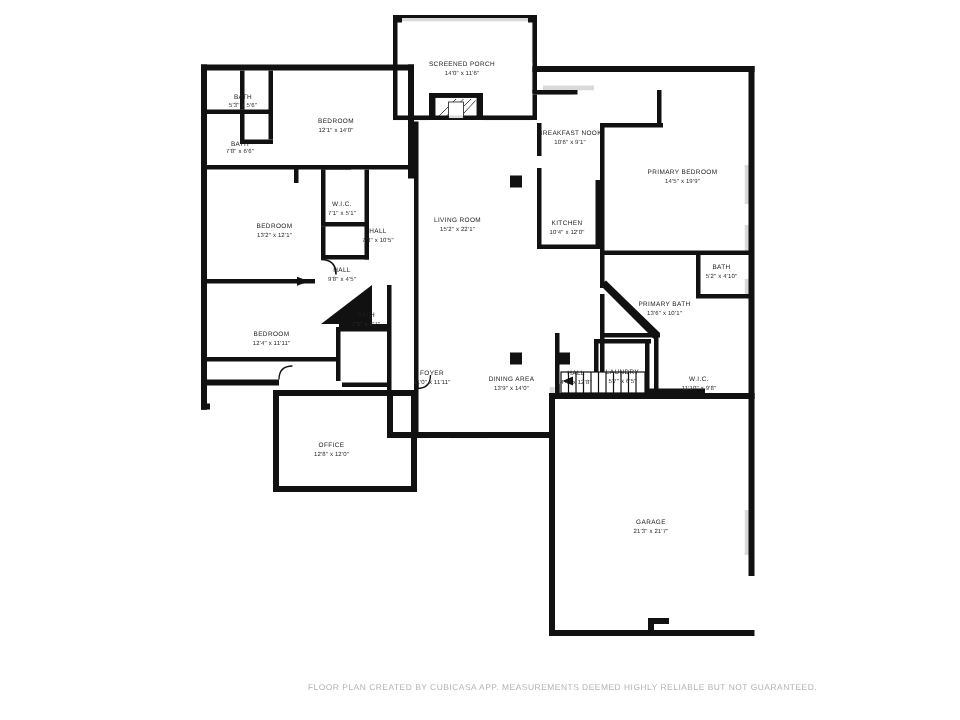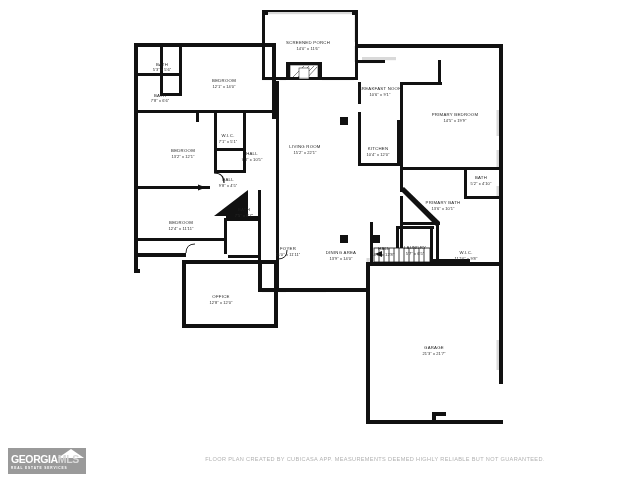--- a/index.html
+++ b/index.html
@@ -349,22 +349,17 @@
 
         <text class="room-label" x="434" y="349">GARAGE</text>
         <text class="room-dim" x="434" y="355">21'3" x 21'7"</text>
       </g>
 
     </svg>
   </div>
 
   <div id="footer">
 
-    <div id="mls-logo">
-      <div class="logo-roof"></div>
-      <div class="logo-main"><span>GEORGIA</span><span class="logo-mls">MLS</span></div>
-      <div class="logo-sub">REAL ESTATE SERVICES</div>
-    </div>
 
     <div id="footer-note">FLOOR PLAN CREATED BY CUBICASA APP. MEASUREMENTS DEEMED HIGHLY RELIABLE BUT NOT GUARANTEED.</div>
   </div>
 
 </div>
 
 </body></html>

